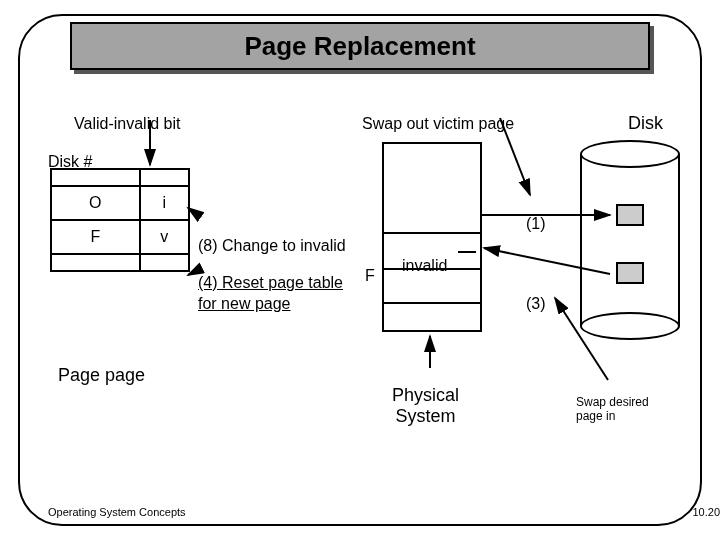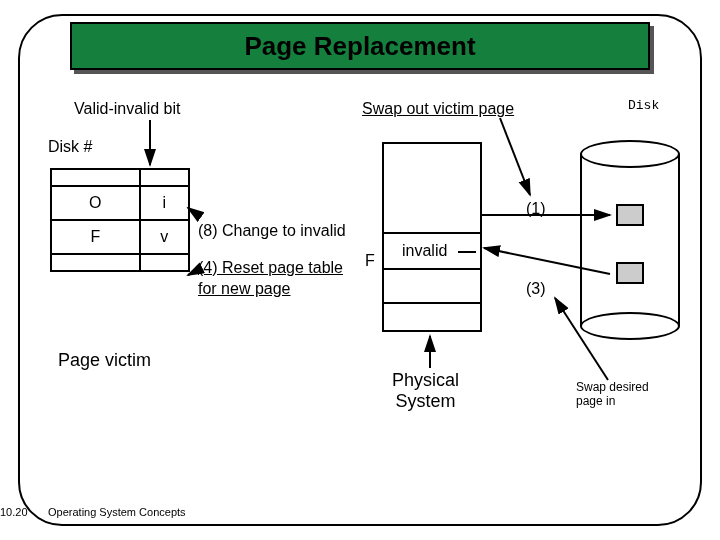--- a/index.html
+++ b/index.html
@@ -15,39 +15,40 @@
   .slide-border {
     position: absolute;
     left: 18px; top: 14px; right: 18px; bottom: 14px;
     border: 2px solid #000;
     border-radius: 44px;
   }
   .title-box {
     position: absolute;
     left: 70px; right: 70px; top: 22px;
     height: 48px;
-    background: #15803d;
+    background: #a3a3a3;
     border: 2px solid #000;
   }
   .title-shadow {
     position: absolute;
     left: 74px; right: 66px; top: 26px;
     height: 48px;
     background: #555;
     z-index: -1;
   }
   .title-text {
     position: absolute;
     left: 0; right: 0; top: 0; bottom: 0;
     display: flex; align-items: center; justify-content: center;
     font-size: 26px; font-weight: bold;
   }
   .lbl {
     position: absolute;
     font-size: 16px;
+    margin-top: 15px;
   }
   
   .ptable {
     position: absolute;
     left: 50px; top: 168px;
     width: 140px;
     border-collapse: collapse;
   }
   .ptable td {
     border: 2px solid #000;
@@ -112,48 +113,48 @@
     pointer-events: none;
   }
   .footer-left {
     position: absolute;
     left: 48px; bottom: 22px;
     font-size: 11px;
   }
   .footer-center {
     position: absolute;
     left: 0; right: 0; bottom: 22px;
-    text-align: left;
+    text-align: right;
     font-size: 11px;
   }
 </style>
 </head>
 <body>
 
 <div class="title-shadow"></div>
 <div class="slide-border"></div>
 <div class="title-box">
   <div class="title-text">Page Replacement</div>
 </div>
 
 <div class="lbl" style="left:74px; top:100px;">Valid-invalid bit</div>
 <div class="lbl" style="left:48px; top:138px;">Disk #</div>
-<div class="lbl" style="left:362px; top:100px;text-decoration:underline;">Swap out victim page</div>
-<div class="lbl" style="left:628px; top:98px; font-size:13px;font-family:Liberation Mono, monospace;">Disk</div>
+<div class="lbl" style="left:362px; top:100px;">Swap out victim page</div>
+<div class="lbl" style="left:628px; top:98px; font-size:18px;">Disk</div>
 
 <div class="lbl" style="left:198px; top:222px;">(8) Change to invalid</div>
 <div class="lbl" style="left:198px; top:258px; white-space:pre; line-height:1.3;text-decoration:underline;">(4) Reset page table
 for new page</div>
 
 <div class="lbl" style="left:526px; top:200px;">(1)</div>
 <div class="lbl" style="left:402px; top:242px;">invalid</div>
 <div class="lbl" style="left:365px; top:252px;">F</div>
 <div class="lbl" style="left:526px; top:280px;">(3)</div>
 
-<div class="lbl" style="left:58px; top:350px; font-size:18px;">Page victim</div>
+<div class="lbl" style="left:58px; top:350px; font-size:18px;">Page page</div>
 
 <div class="lbl" style="left:392px; top:370px; white-space:pre; text-align:center; font-size:18px;">Physical
 System</div>
 <div class="lbl" style="left:576px; top:380px; white-space:pre; font-size:12px;">Swap desired
 page in</div>
 
 <table class="ptable">
   <tbody>
       <tr class="split">
         <td class="frame"></td>

